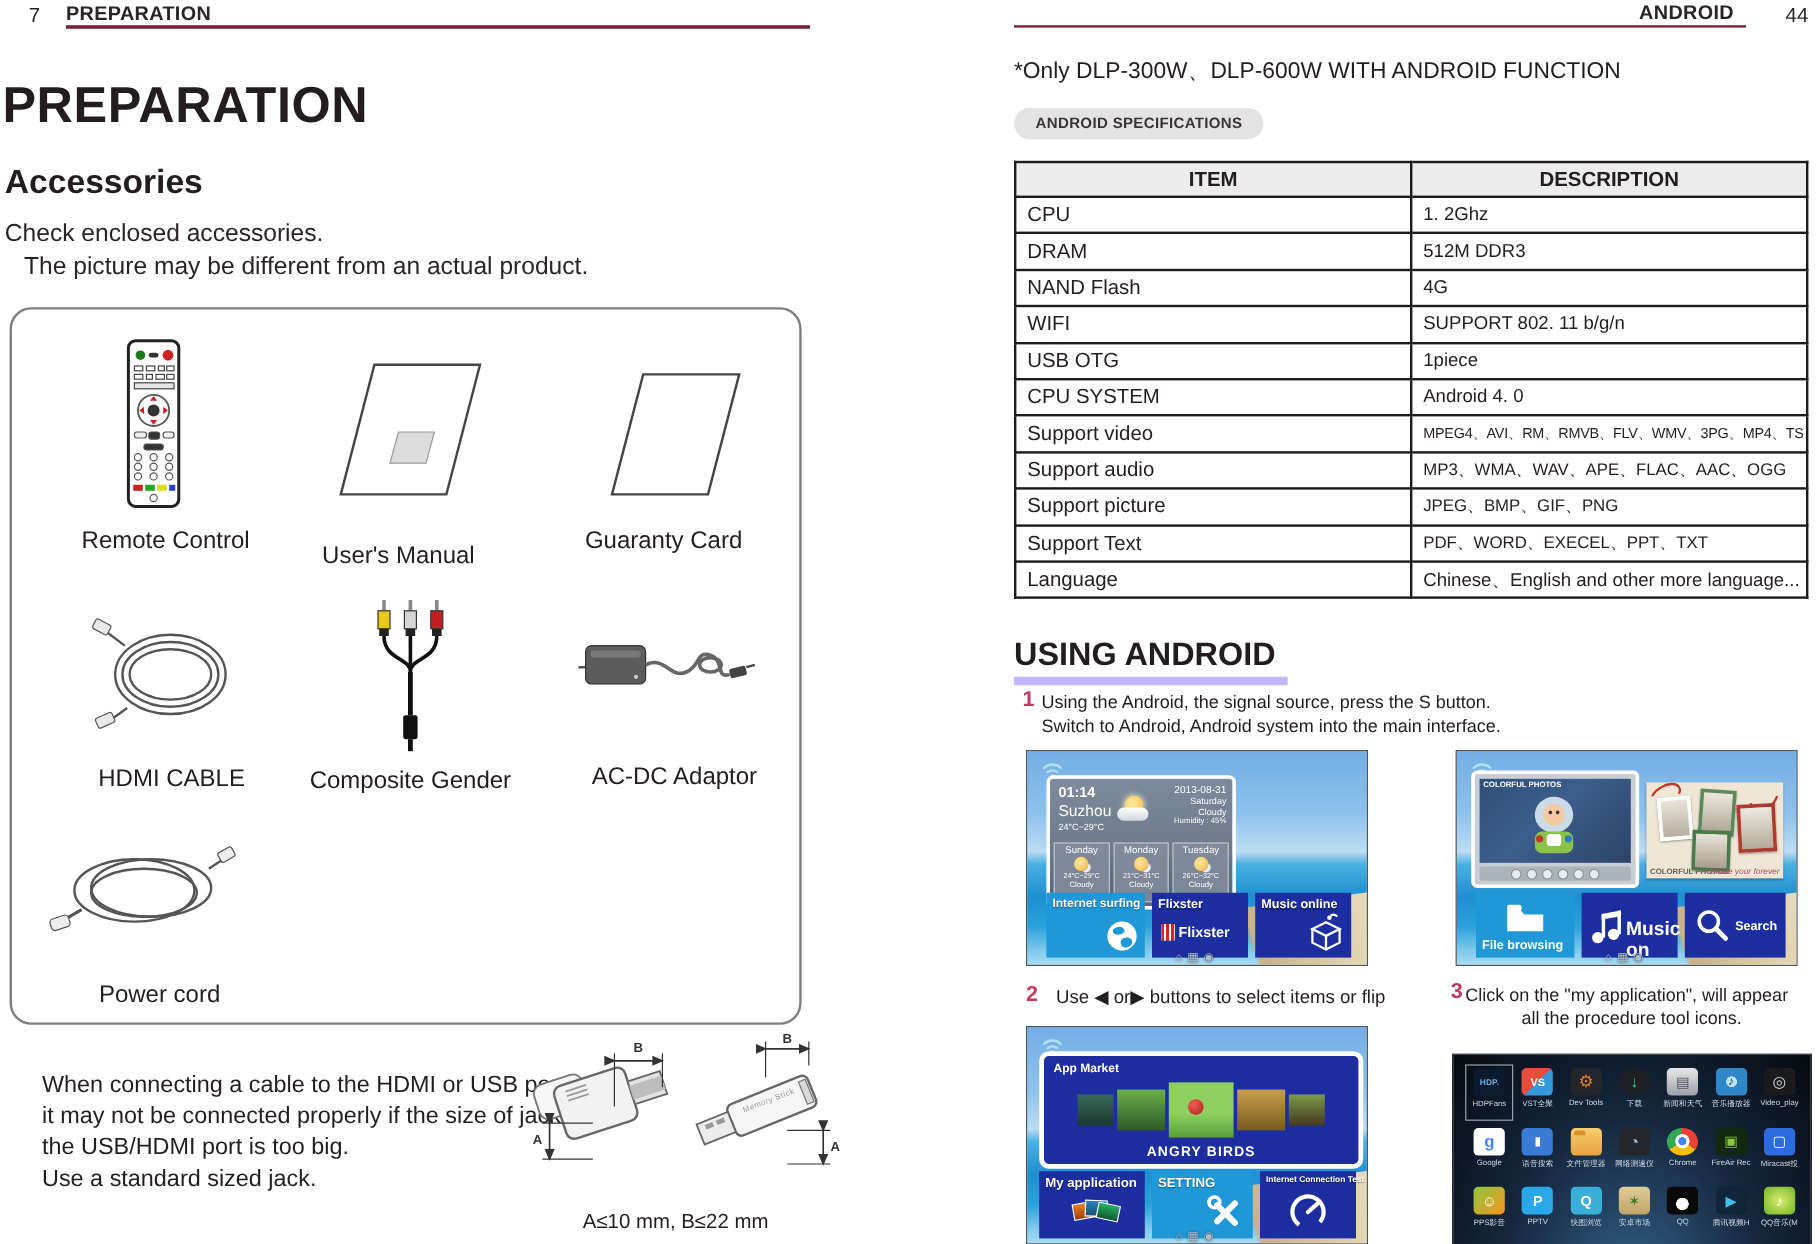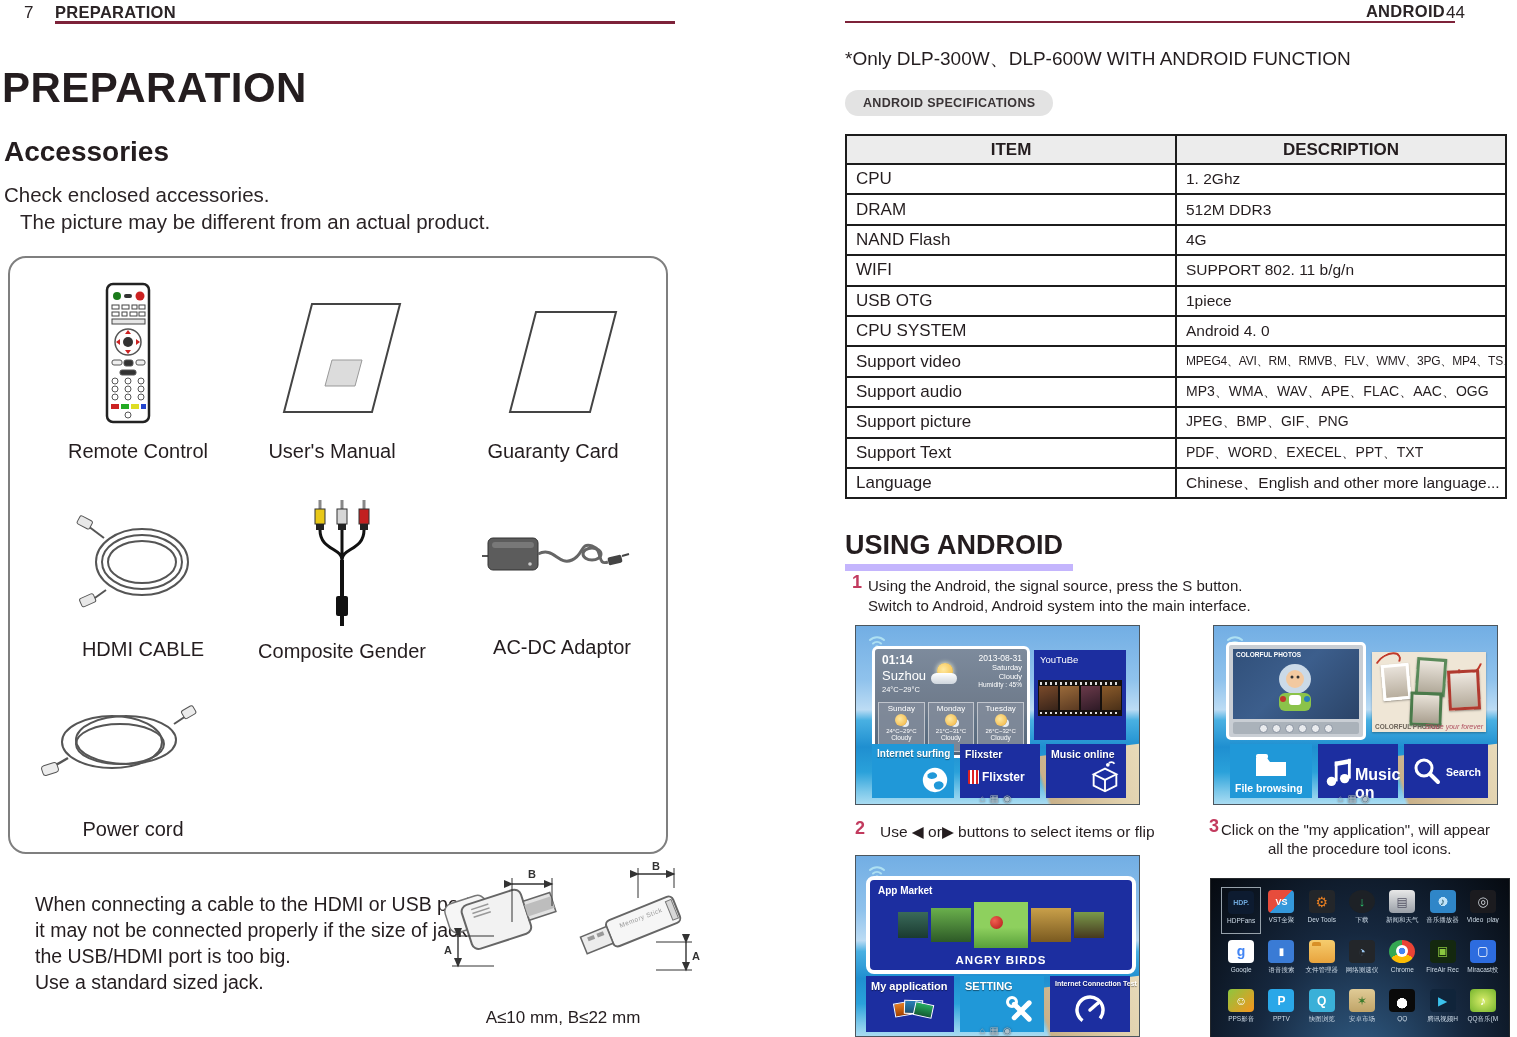--- a/index.html
+++ b/index.html
@@ -222,21 +222,21 @@
           <rect x="41" y="122" width="5" height="5" fill="#24c"></rect>
         </g>
       <circle cx="28" cy="133" r="3" fill="none" stroke="#555"></circle>
     </svg>
     <div class="ab acclbl" style="left:28px;top:182px;width:200px;">Remote Control</div>
 
     <svg class="ab" style="left:272px;top:44px;" width="120" height="112" viewBox="0 0 120 112">
       <polygon points="30,2 118,2 90,110 2,110" fill="#fff" stroke="#444" stroke-width="2"></polygon>
       <polygon points="50,58 80,58 73,84 43,84" fill="#dcdcdc" stroke="#999" stroke-width="1"></polygon>
     </svg>
-    <div class="ab acclbl" style="left:232px;top:182px;width:180px;">User's Manual</div>
+    <div class="ab acclbl" style="left:232px;top:194px;width:180px;">User's Manual</div>
 
     <svg class="ab" style="left:498px;top:52px;" width="110" height="104" viewBox="0 0 110 104">
       <polygon points="28,2 108,2 82,102 2,102" fill="#fff" stroke="#444" stroke-width="2"></polygon>
     </svg>
     <div class="ab acclbl" style="left:458px;top:182px;width:170px;">Guaranty Card</div>
 
     <svg class="ab" style="left:66px;top:248px;" width="132" height="104" viewBox="0 0 132 104">
       <g fill="none" stroke="#555" stroke-width="2">
         <ellipse cx="66" cy="56" rx="46" ry="33"></ellipse>
           <ellipse cx="66" cy="56" rx="40" ry="27"></ellipse>
@@ -342,21 +342,21 @@
     </svg>
     <span class="ab dimlet" style="left:86px;top:10px;">B</span>
     <span class="ab dimlet" style="left:2px;top:86px;">A</span>
     <span class="ab dimlet" style="left:210px;top:2px;">B</span>
     <span class="ab dimlet" style="left:250px;top:92px;">A</span>
     <span class="ab sticklbl" style="left:176px;top:56px;">Memory Stick</span>
   </div>
   <div class="ab jackcap" style="left:448px;top:1008px;width:230px;text-align:center;">A≤10 mm, B≤22 mm</div>
 
   <div class="ab phead" style="left:1330px;top:2px;width:115px;text-align:right;">ANDROID</div>
-  <div class="ab pnum" style="left:1446px;top:3px;">44</div>
+  <div class="ab pnum" style="left:1488px;top:3px;">44</div>
   <div class="ab rule" style="left:845px;top:21px;width:610px;height:2px;"></div>
 
   <div class="ab note-top" style="left:845px;top:46px;">*Only DLP-300W、DLP-600W WITH ANDROID FUNCTION</div>
   <div class="ab badge" style="left:845px;top:78px;margin-top:12px;">ANDROID SPECIFICATIONS</div>
 
   <table class="spec ab" style="left:845px;top:134px;">
     <thead>
       <tr>
         <th class="c1">ITEM</th>
         <th>DESCRIPTION</th>
@@ -449,29 +449,20 @@
             <div class="cc">Cloudy</div>
           </div>
         <div class="c">
             <div class="d">Tuesday</div>
             <div class="ic"></div>
             <div class="t">26°C~32°C</div>
             <div class="cc">Cloudy</div>
           </div>
       </div>
     </div>
-    <div class="yt">
-      <div class="lbl">YouTuBe</div>
-      <div class="fs">
-          <i></i>
-          <i></i>
-          <i></i>
-          <i></i>
-        </div>
-    </div>
     <div class="tl cyan" style="left:16px;top:118px;width:82px;height:54px;">
       <div class="lbl" style="font-size:10px;">Internet surfing</div>
       <svg class="ab" style="right:4px;bottom:3px;" width="30" height="30" viewBox="0 0 32 32">
         <circle cx="16" cy="16" r="13" fill="#fff"></circle>
         <path d="M8,10 q5,-4 9,-1 q3,3 -1,5 q-5,2 -8,-1 z M17,18 q6,-2 8,2 q1,4 -4,6 q-5,1 -6,-3 q-1,-3 2,-5 z" fill="#2098d8"></path>
       </svg>
     </div>
     <div class="tl blue" style="left:104px;top:118px;width:80px;height:54px;">
       <div class="lbl">Flixster</div>
       <div class="ab" style="left:8px;top:26px;width:11px;height:14px;background:repeating-linear-gradient(90deg,#d22 0 2px,#fff 2px 4px);border-radius:1px;"></div>

